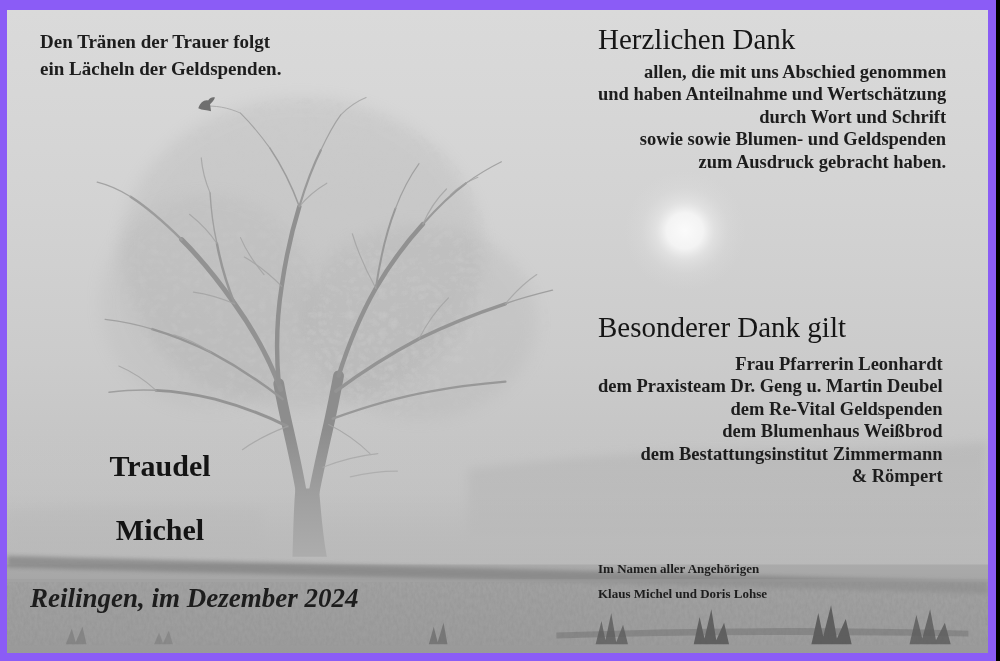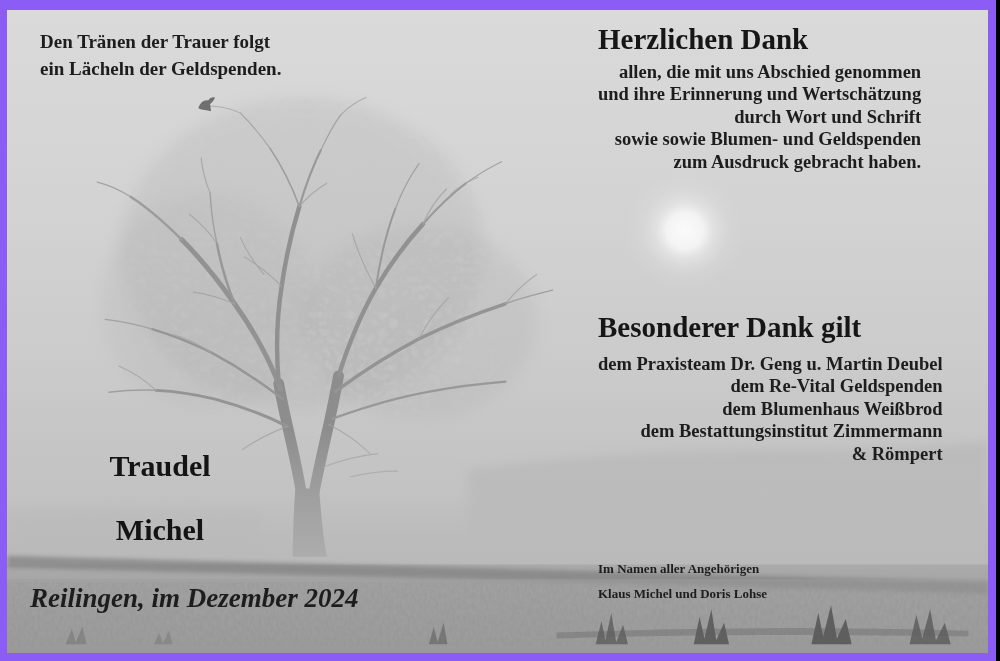--- a/index.html
+++ b/index.html
@@ -5,21 +5,21 @@
   html,body{margin:0;padding:0;background:#000;}
   #stage{
     position:relative;width:996px;height:661px;background:#8b5cf6;
     overflow:hidden;font-family:"Liberation Serif","DejaVu Serif",serif;
   }
   #photo{position:absolute;left:7px;top:10px;width:981px;height:643px;}
   #photo svg{display:block;width:100%;height:100%;}
   .txt{position:absolute;color:#1d1d1d;font-weight:bold;white-space:nowrap;}
   .epigraph{left:40px;top:28px;font-size:19px;line-height:27px;}
   .col-right{left:598px;}
-  .big-head{font-size:29px;line-height:34px;margin:0;font-weight:bold;color:#161616;}
+  .big-head{font-size:29px;line-height:34px;margin:0;font-weight:normal;color:#161616;}
   .head-thanks{top:22px;}
   .body-lines{font-size:18.5px;line-height:22.4px;text-align:right;}
   .thanks-body{top:61px;}
   .head-special{top:310px;}
   .special-body{top:353px;}
   .closing{top:556px;font-size:13px;line-height:25px;}
   .name-block{left:40px;top:434px;width:240px;text-align:center;
     font-size:30px;line-height:64px;color:#141414;}
   .dateline{left:30px;top:583px;font-size:27px;font-style:italic;}
   .line{display:block;}
@@ -171,28 +171,29 @@
   </div>
 
   <div class="txt epigraph">
     <span class="line">Den Tränen der Trauer folgt</span>
     <span class="line">ein Lächeln der Geldspenden.</span>
   </div>
 
   <h1 class="txt col-right big-head head-thanks">Herzlichen Dank</h1>
   <div class="txt col-right body-lines thanks-body">
     <span class="line">allen, die mit uns Abschied genommen</span>
-    <span class="line">und ihre Erinnerung und Wertschätzung</span>
+    <span class="line">und haben Anteilnahme und Wertschätzung</span>
     <span class="line">durch Wort und Schrift</span>
     <span class="line">sowie sowie Blumen- und Geldspenden</span>
     <span class="line">zum Ausdruck gebracht haben.</span>
   </div>
 
   <h2 class="txt col-right big-head head-special">Besonderer Dank gilt</h2>
   <div class="txt col-right body-lines special-body">
+    <span class="line">Frau Pfarrerin Leonhardt</span>
     <span class="line">dem Praxisteam Dr. Geng u. Martin Deubel</span>
     <span class="line">dem Re-Vital Geldspenden</span>
     <span class="line">dem Blumenhaus Weißbrod</span>
     <span class="line">dem Bestattungsinstitut Zimmermann</span>
     <span class="line">&amp; Römpert</span>
   </div>
 
   <div class="txt name-block">
     <span class="line">Traudel</span>
     <span class="line">Michel</span>

